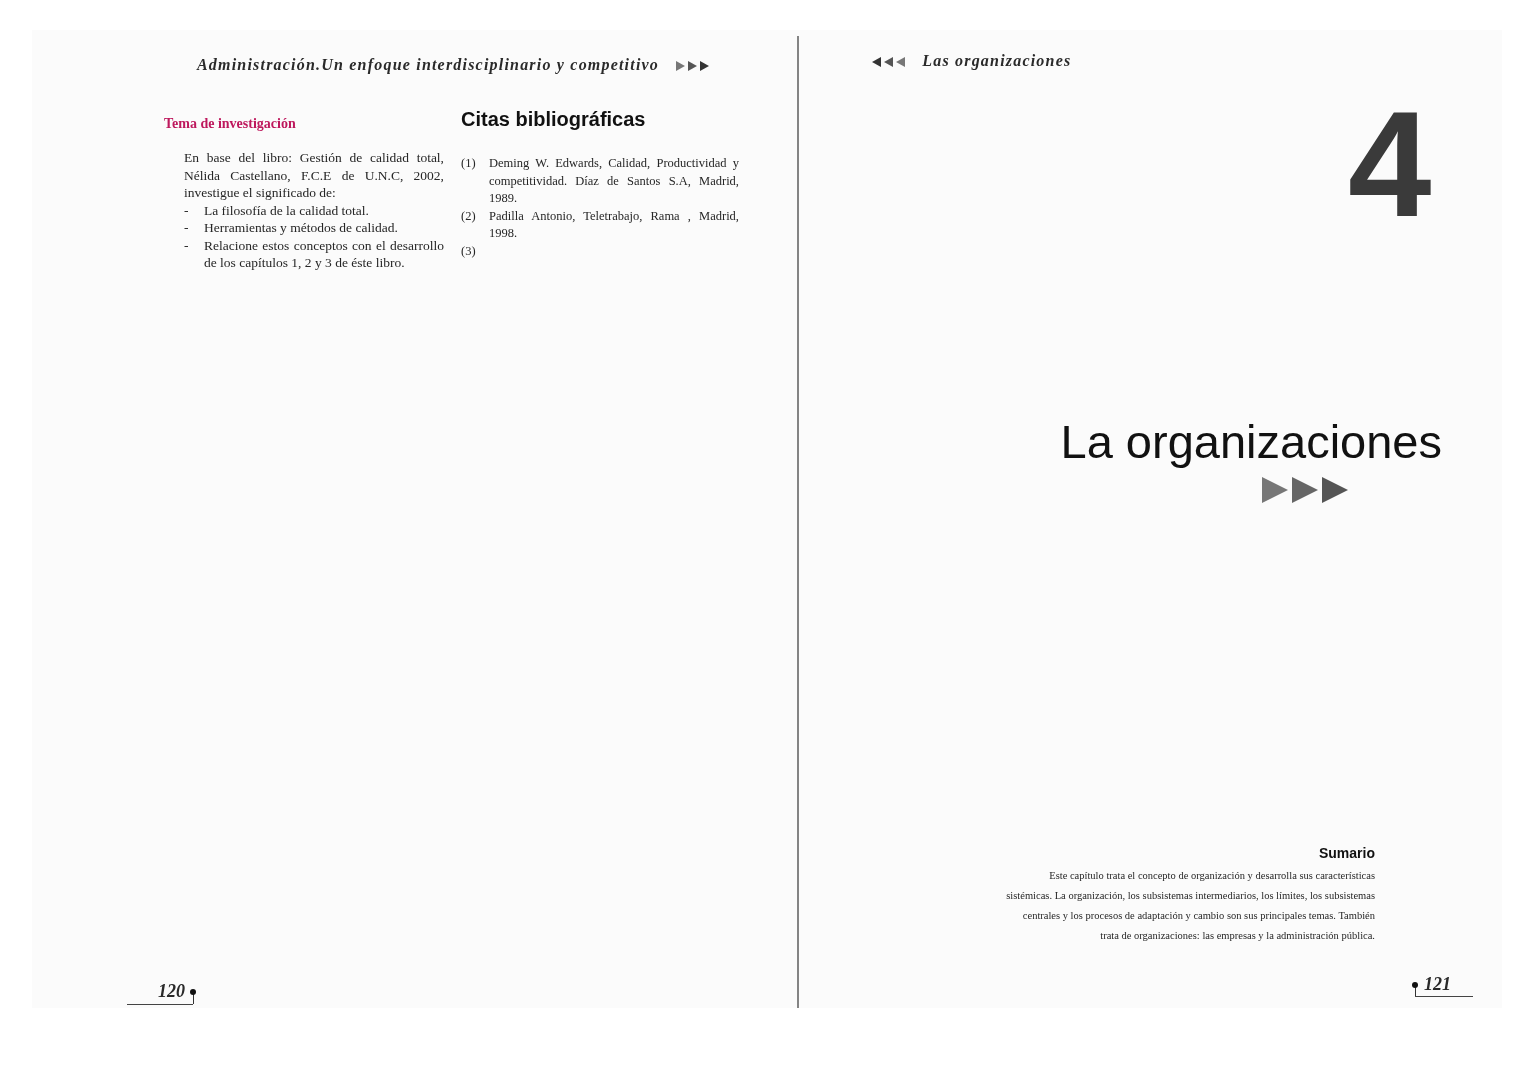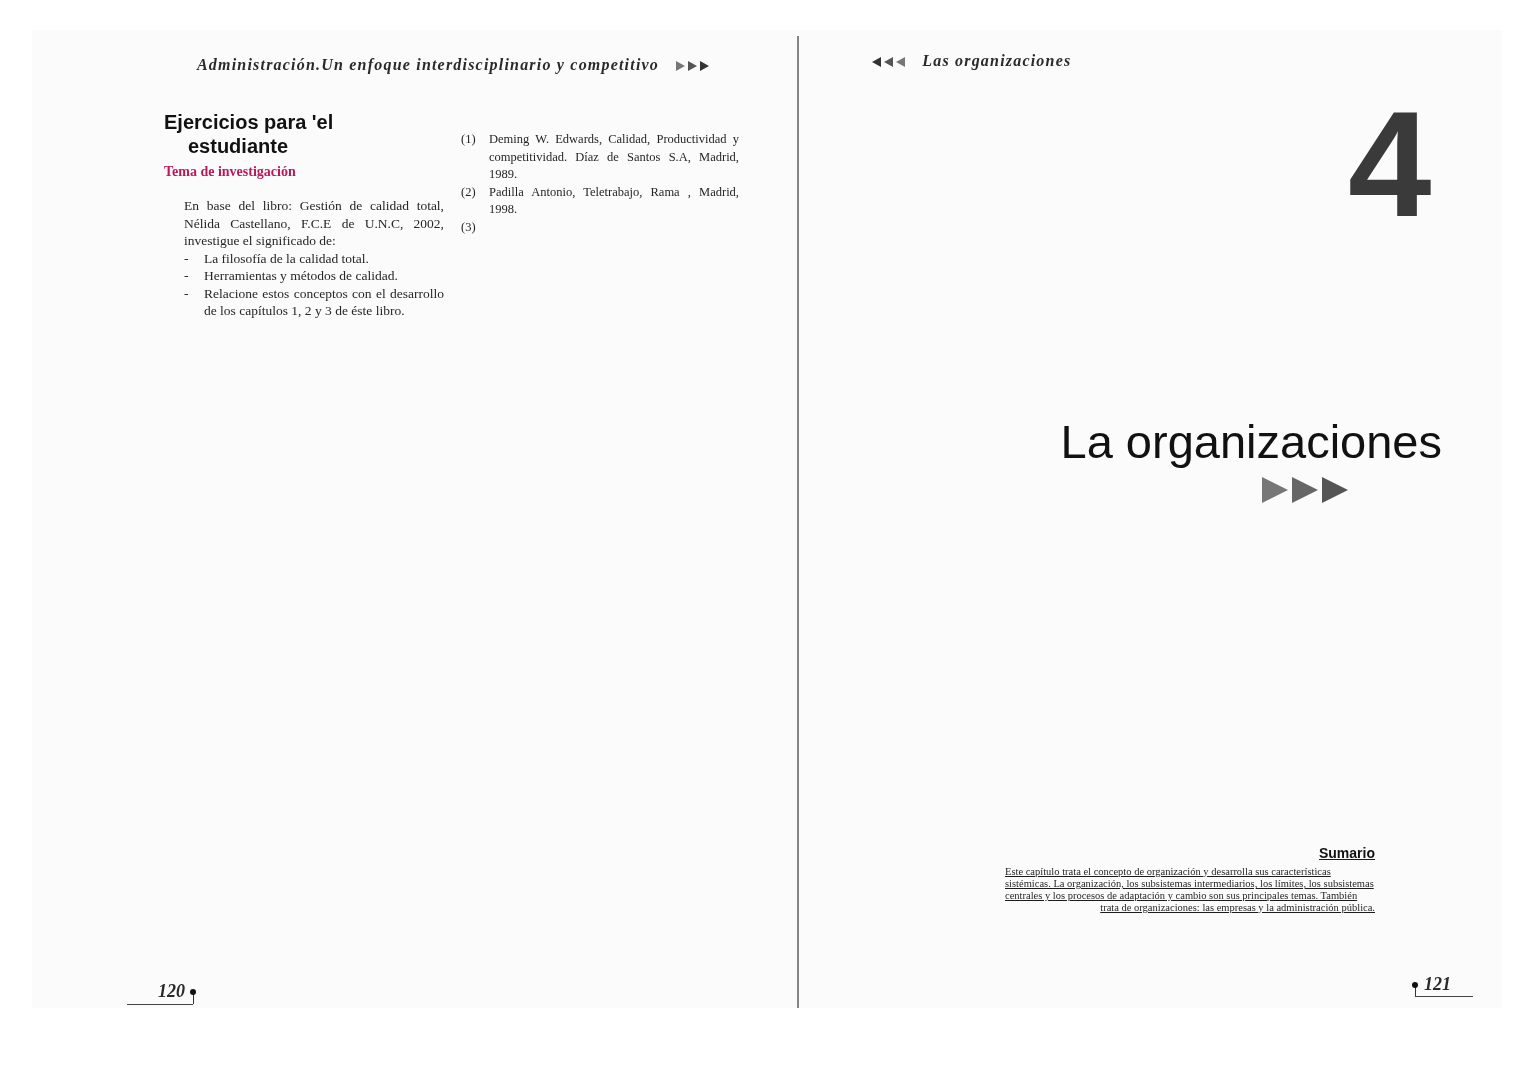--- a/index.html
+++ b/index.html
@@ -50,21 +50,21 @@
   }
   .chapter-title {
     font-family: "Liberation Sans", sans-serif; font-size: 47px; line-height: 56px; color: #111; white-space: nowrap;
   }
   .big-arrows { display: flex; gap: 4px; }
   .big-tri { width: 0; height: 0; border-top: 13px solid transparent; border-bottom: 13px solid transparent; border-left: 26px solid #777; }
   .big-tri.b { border-left-color: #666; }
   .big-tri.c { border-left-color: #555; }
 
   .sumario-head { font-family: "Liberation Sans", sans-serif; font-weight: bold; font-size: 14px; color: #111; text-align: right; }
-  .sumario-text { font-size: 10.5px; line-height: 12px; text-align: left; color: #262626; text-align-last: right; }
+  .sumario-text { font-size: 10.5px; line-height: 20px; text-align: right; color: #262626; text-align-last: right; }
 
   .pagenum { font-style: italic; font-weight: bold; font-size: 18px; color: #2a2a2a; }
   .pn-line { position: absolute; height: 1px; background: #444; }
   .dot { position: absolute; width: 6px; height: 6px; border-radius: 50%; background: #111; }
   .stem { position: absolute; width: 1px; background: #333; }
 </style>
 </head>
 <body>
 
 <div class="spread"></div>
@@ -73,34 +73,31 @@
 <div class="abs runhead" style="left:197px; top:56px;">
   <span>Administración.Un enfoque interdisciplinario y competitivo</span>
   <span class="arrows" style="margin-left:12px;">
     <span class="tri-r light"></span>
       <span class="tri-r mid"></span>
       <span class="tri-r"></span>
   </span>
 </div>
 
 <div class="abs" style="left:164px; top:110px; width:280px;">
-  <div class="sec-head">
-    <div>Ejercicios para 'el</div>
-    <div style="padding-left:24px;">estudiante</div>
-  </div>
   <div class="sub-head" style="margin-top:6px;">Tema de investigación</div>
   <div class="body-text" style="margin-top:17px;">En base del libro: Gestión de calidad total, Nélida Castellano, F.C.E de U.N.C, 2002, investigue el significado de:</div>
   <ul class="list">
     <li><span class="dash">-</span><span>La filosofía de la calidad total.</span></li>
     <li><span class="dash">-</span><span>Herramientas y métodos de calidad.</span></li>
     <li><span class="dash">-</span><span>Relacione estos conceptos con el desarrollo de los capítulos 1, 2 y 3 de éste libro.</span></li>
   </ul>
 </div>
 
 <div class="abs" style="left:461px; top:107px; width:278px;">
+  <div class="sec-head">Citas bibliográficas</div>
   <ol class="refs" style="margin-top:24px;">
     <li><span class="num">(1)</span><span>Deming W. Edwards, Calidad, Productividad y competitividad. Díaz de Santos S.A, Madrid, 1989.</span></li>
     <li><span class="num">(2)</span><span>Padilla Antonio, Teletrabajo, Rama , Madrid, 1998.</span></li>
     <li><span class="num">(3)</span></li>
   </ol>
 </div>
 
 <div class="abs pagenum" style="left:158px; top:981px;">120</div>
 <div class="pn-line" style="left:127px; top:1004px; width:66px;"></div>
 <div class="stem" style="left:193px; top:993px; height:11px;"></div>
@@ -117,21 +114,21 @@
 
 <div class="abs chapter-num" style="left:1348px; top:104px;">4</div>
 
 <div class="abs chapter-title" style="right:86px; top:414px;text-align:center;">La organizaciones</div>
 <div class="abs big-arrows" style="left:1262px; top:477px;">
   <span class="big-tri"></span>
     <span class="big-tri b"></span>
     <span class="big-tri c"></span>
 </div>
 
-<div class="abs" style="left:1005px; top:845px; width:370px;text-decoration:underline;">
+<div class="abs" style="left:1005px; top:845px; width:370px;">
   <div class="sumario-head">Sumario</div>
   <div class="sumario-text" style="margin-top:5px;">Este capítulo trata el concepto de organización y desarrolla sus características sistémicas. La organización, los subsistemas intermediarios, los límites, los subsistemas centrales y los procesos de adaptación y cambio son sus principales temas. También trata de organizaciones: las empresas y la administración pública.</div>
 </div>
 
 <div class="abs pagenum" style="left:1424px; top:974px;">121</div>
 <div class="pn-line" style="left:1415px; top:996px; width:58px;"></div>
 <div class="stem" style="left:1415px; top:986px; height:10px;"></div>
 <div class="dot" style="left:1412px; top:982px;"></div>
 
 </body></html>

